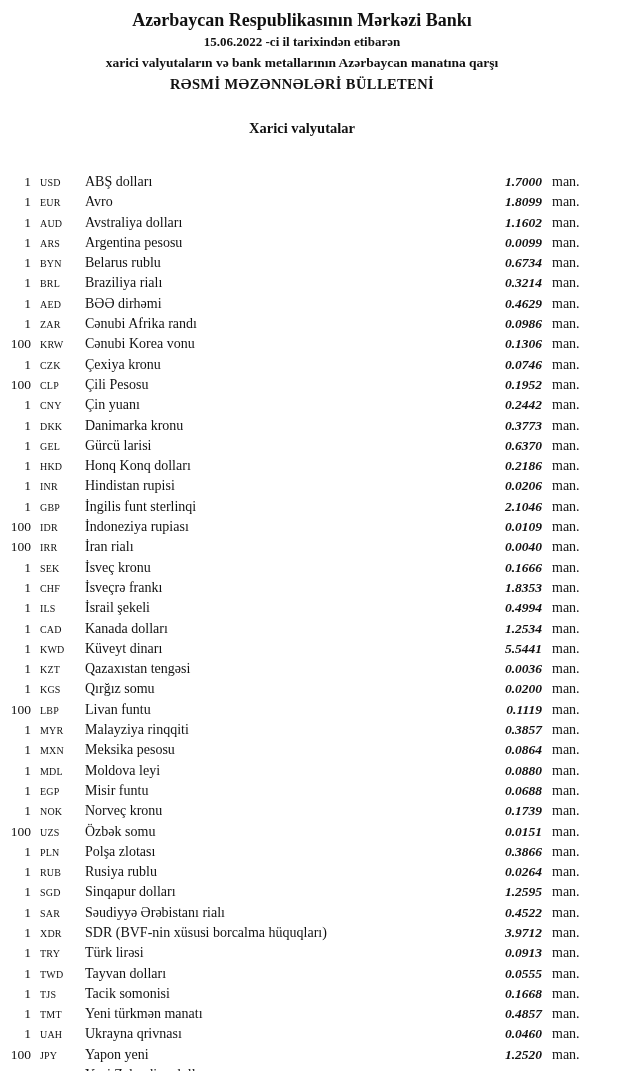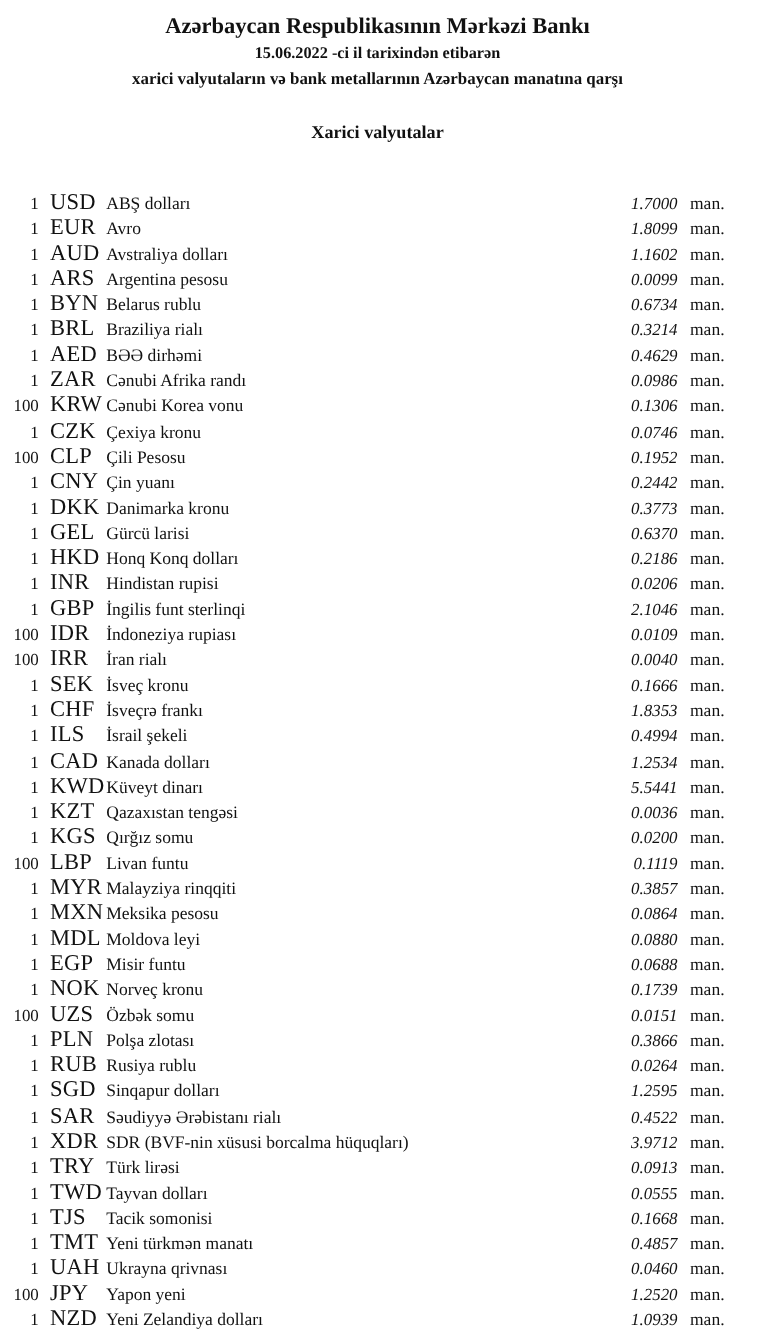--- a/index.html
+++ b/index.html
@@ -58,51 +58,52 @@
     align-items: baseline;
     height: 20.3px;
     line-height: 20.3px;
   }
   .cell-qty {
     text-align: right;
     font-size: 13.5px;
   }
   .cell-code {
     padding-left: 9px;
-    font-size: 18px;
+    font-size: 10px;
     letter-spacing: 0.2px;
     margin-top: 32px;
   }
   .cell-name {
     padding-left: 9px;
     font-size: 14px;
     white-space: nowrap;
     overflow: hidden;
   }
   .cell-rate {
     text-align: right;
     font-size: 13.5px;
-    font-weight: normal;
+    font-weight: bold;
     font-style: italic;
   }
   .cell-unit {
     padding-left: 10px;
     font-size: 14px;
     font-family: Liberation Serif, serif;
   }
 </style>
 </head>
 <body>
 
 <div class="page">
 
   <div class="header">
     <div class="title">Azərbaycan Respublikasının Mərkəzi Bankı</div>
     <div class="date-line">15.06.2022 -ci il tarixindən etibarən</div>
     <div class="subtitle-line">xarici valyutaların və bank metallarının Azərbaycan manatına qarşı</div>
+    <div class="bulletin-line">RƏSMİ MƏZƏNNƏLƏRİ BÜLLETENİ</div>
   </div>
 
   <div class="section-title">Xarici valyutalar</div>
 
   <div class="rates">
     <div class="row">
       <span class="cell-qty">1</span>
       <span class="cell-code">USD</span>
       <span class="cell-name">ABŞ dolları</span>
       <span class="cell-rate">1.7000</span>

